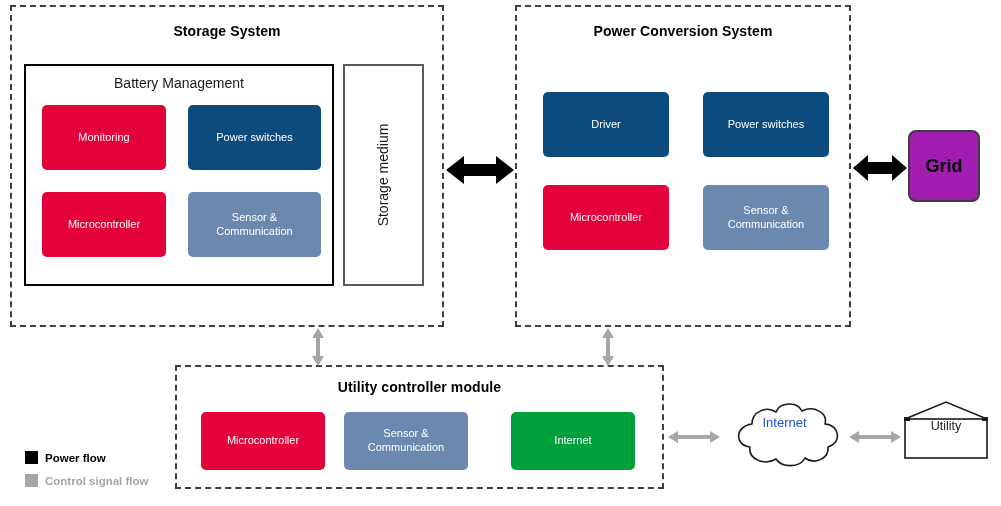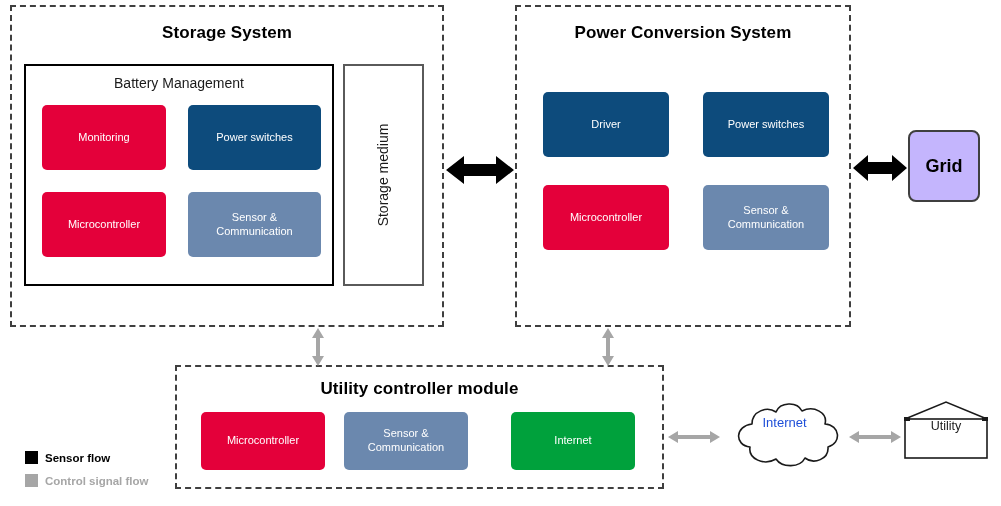--- a/index.html
+++ b/index.html
@@ -22,21 +22,21 @@
   
   .sys-box {
     border: 2px dashed #3f3f3f;
     background: #ffffff;
   }
   .sys-title {
     position: absolute;
     left: 0; right: 0;
     text-align: center;
     font-weight: bold;
-    font-size: 17px;
+    font-size: 14px;
     color: #000000;
     letter-spacing: 0.1px;
   }
 
   
   .solid-box {
     border: 2px solid #000000;
     background: #ffffff;
   }
   .solid-title {
@@ -76,21 +76,21 @@
     transform: rotate(-90deg);
     white-space: nowrap;
     font-size: 14px;
     color: #1a1a1a;
   }
 
   
   .grid-box {
     border: 2px solid #3f3f3f;
     border-radius: 8px;
-    background: #c4b5fd;
+    background: #a21caf;
     display: flex;
     align-items: center;
     justify-content: center;
     font-weight: bold;
     font-size: 18px;
     color: #000000;
   }
 
   
   .legend-row {
@@ -226,21 +226,21 @@
   </div>
 
   <div class="abs" style="left:848px; top:428px; width:54px; height:18px;">
     <svg width="54" height="18" viewBox="0 0 54 18">
       <path d="M1 9 L11 3 L11 7 L43 7 L43 3 L53 9 L43 15 L43 11 L11 11 L11 15 Z" fill="#a6a6a6"></path>
     </svg>
   </div>
 
   <div class="legend-row legend-power" style="left:25px; top:451px;">
     <span class="swatch" style="background:#000000;"></span>
-    <span>Sensor flow</span>
+    <span>Power flow</span>
   </div>
 
   <div class="legend-row legend-signal" style="left:25px; top:474px;">
     <span class="swatch" style="background:#a6a6a6;"></span>
     <span>Control signal flow</span>
   </div>
 
 </div>
 
 </body></html>

